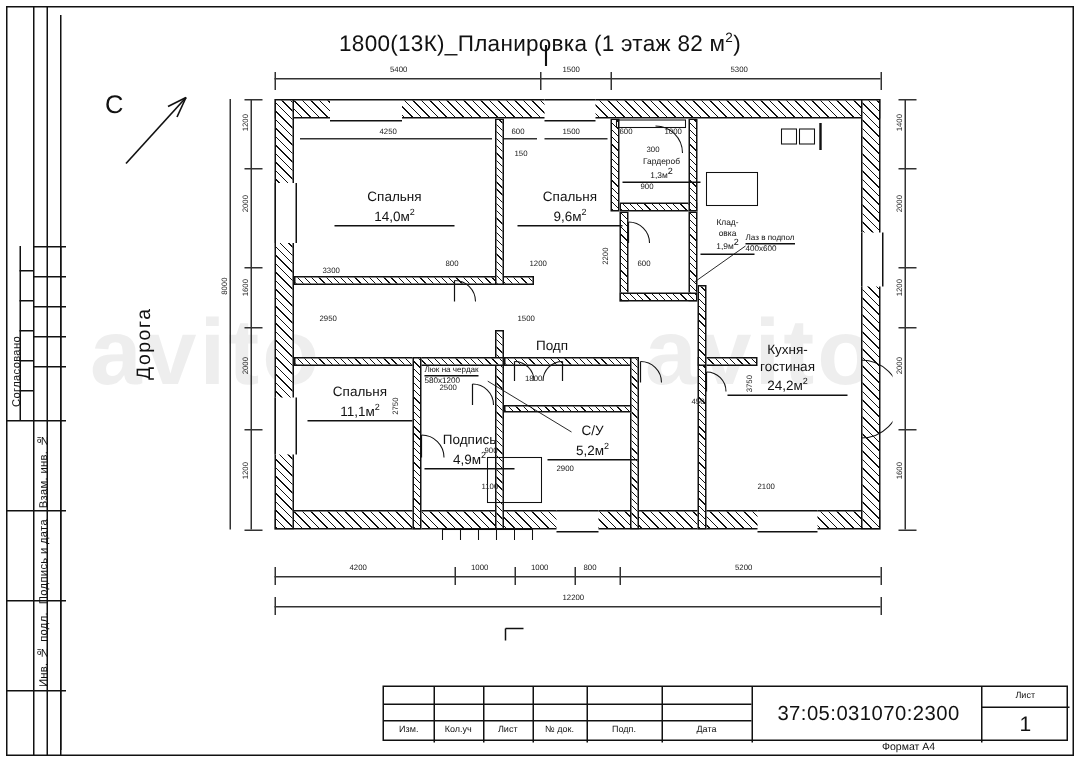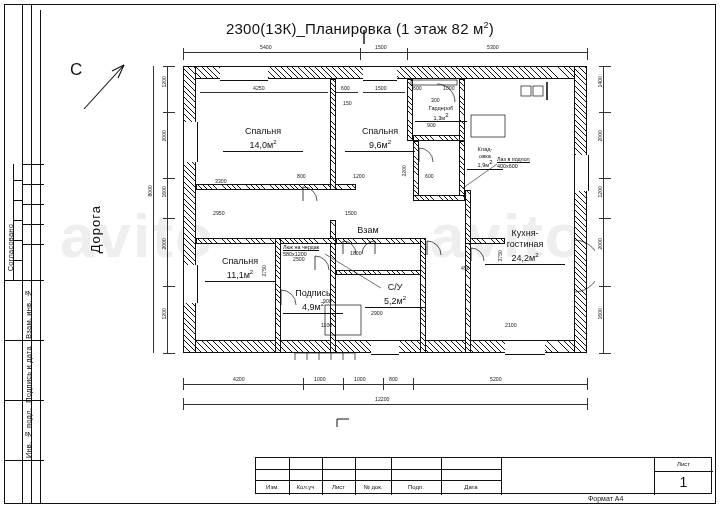--- a/index.html
+++ b/index.html
@@ -50,21 +50,21 @@
 </style>
 </head>
 <body>
 
 <div class="frame"></div>
 <div class="inner-frame"></div>
 
 <div class="wm" style="left:60px;top:200px;">avito</div>
 <div class="wm" style="left:430px;top:200px;">avito</div>
 
-<div class="title"><span>2300(13К)_Планировка (1 этаж 82 м</span><sup>2</sup><span>)</span></div>
+<div class="title"><span>1800(13К)_Планировка (1 этаж 82 м</span><sup>2</sup><span>)</span></div>
 
 <div class="stampcol">
   <div class="ln v" style="left:18px;top:0;height:500px;"></div>
   <div class="ln v" style="left:27px;top:0;height:500px;"></div>
   <div class="ln v" style="left:36px;top:160px;height:340px;"></div>
   <div class="ln h" style="left:18px;top:160px;width:22px;"></div>
   <div class="ln h" style="left:18px;top:180px;width:22px;"></div>
   <div class="ln h" style="left:18px;top:200px;width:22px;"></div>
   <div class="ln h" style="left:18px;top:220px;width:22px;"></div>
   <div class="ln h" style="left:18px;top:240px;width:22px;"></div>
@@ -170,21 +170,21 @@
   <div class="room" style="left:30px;top:196px;width:70px;">
     <span class="nm">Спальня</span>
     <span class="ar"><span>11,1м</span><sup>2</sup></span>
   </div>
   <div class="room" style="left:310px;top:168px;width:80px;">
     <span class="nm">Кухня-</span>
     <span class="nm">гостиная</span>
     <span class="ar"><span>24,2м</span><sup>2</sup></span>
   </div>
   <div class="room" style="left:168px;top:165px;width:50px;">
-    <span class="nm">Взам</span>
+    <span class="nm">Подп</span>
   </div>
   <div class="room" style="left:190px;top:222px;width:60px;">
     <span class="nm">С/У</span>
     <span class="ar"><span>5,2м</span><sup>2</sup></span>
   </div>
   <div class="room" style="left:108px;top:228px;width:60px;">
     <span class="nm">Подпись</span>
     <span class="ar"><span>4,9м</span><sup>2</sup></span>
   </div>
   <div class="room" style="left:240px;top:45px;width:52px;font-size:5.6px;line-height:6.6px;">
@@ -314,16 +314,17 @@
   <div class="ln v" style="left:135px;top:0;height:37px;"></div>
   <div class="ln v" style="left:185px;top:0;height:37px;"></div>
 
   <div class="tbcell" style="left:0;top:25px;width:33px;">Изм.</div>
   <div class="tbcell" style="left:33px;top:25px;width:33px;">Кол.уч</div>
   <div class="tbcell" style="left:66px;top:25px;width:33px;">Лист</div>
   <div class="tbcell" style="left:99px;top:25px;width:36px;">№ док.</div>
   <div class="tbcell" style="left:135px;top:25px;width:50px;">Подп.</div>
   <div class="tbcell" style="left:185px;top:25px;width:60px;">Дата</div>
 
+  <div class="cad" style="left:248px;top:10px;width:150px;text-align:center;">37:05:031070:2300</div>
   <div class="tbcell" style="left:398px;top:2px;width:59px;">Лист</div>
   <div class="abs" style="left:398px;top:16px;width:59px;text-align:center;font-size:14px;">1</div>
 </div>
 <div class="fmt" style="left:588px;top:495px;">Формат А4</div>
 
 </body></html>

